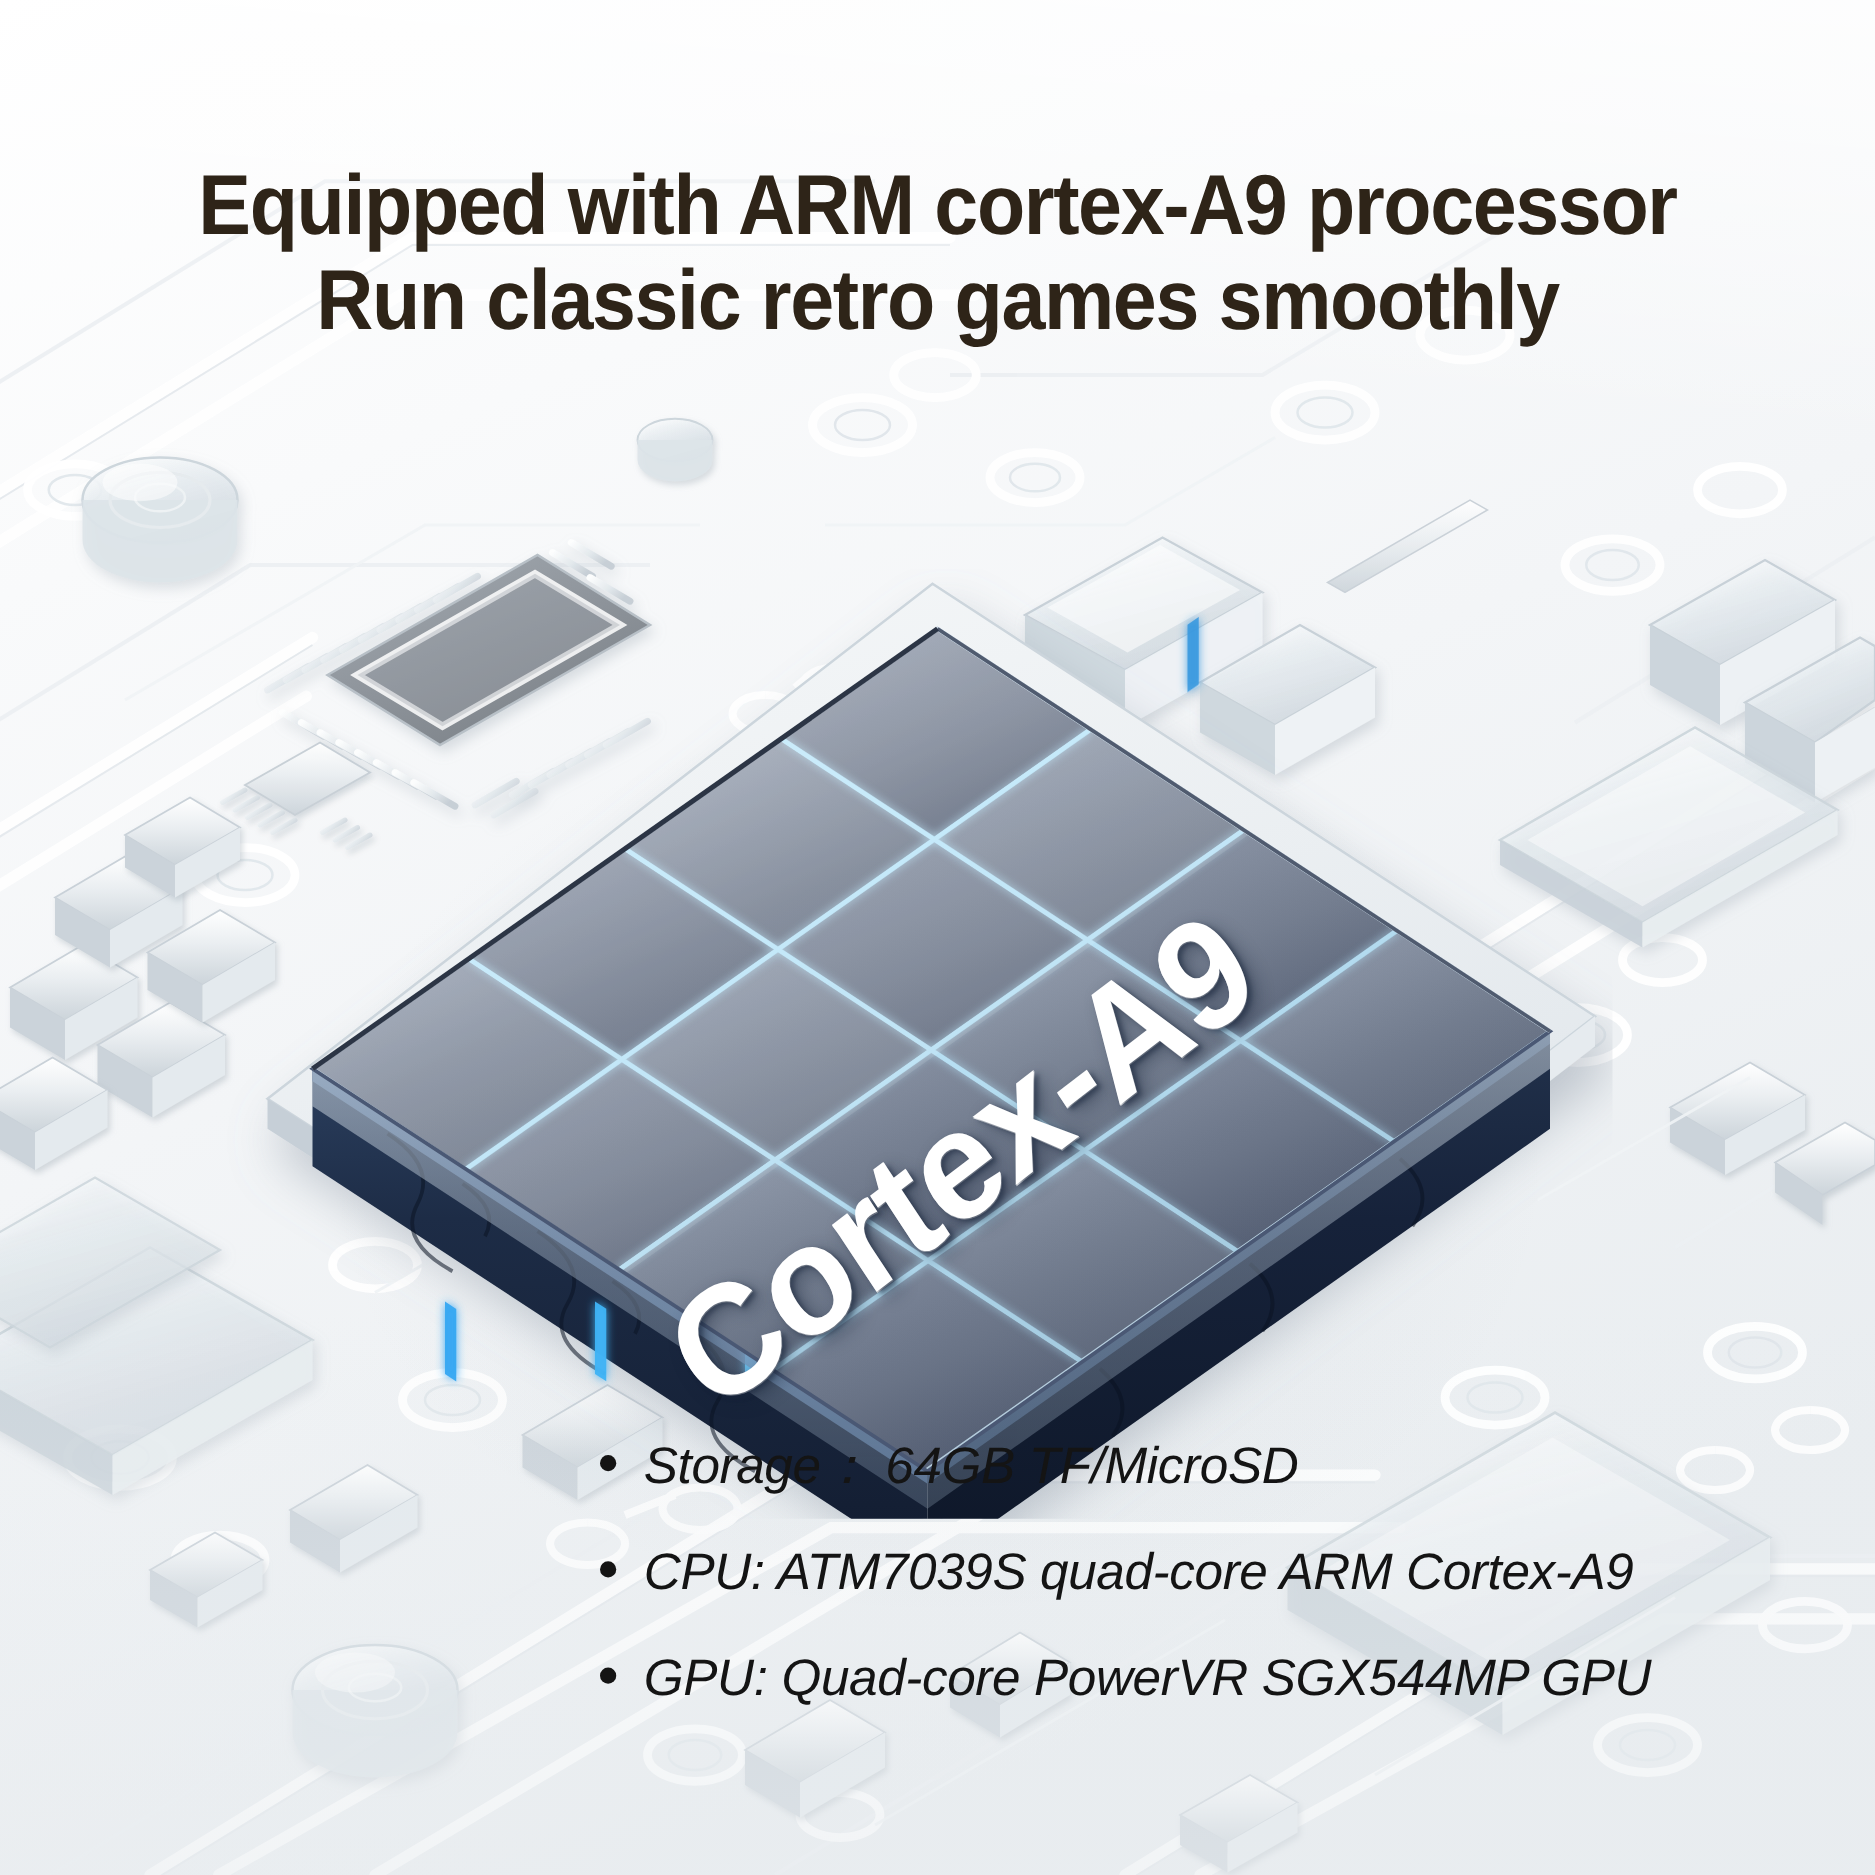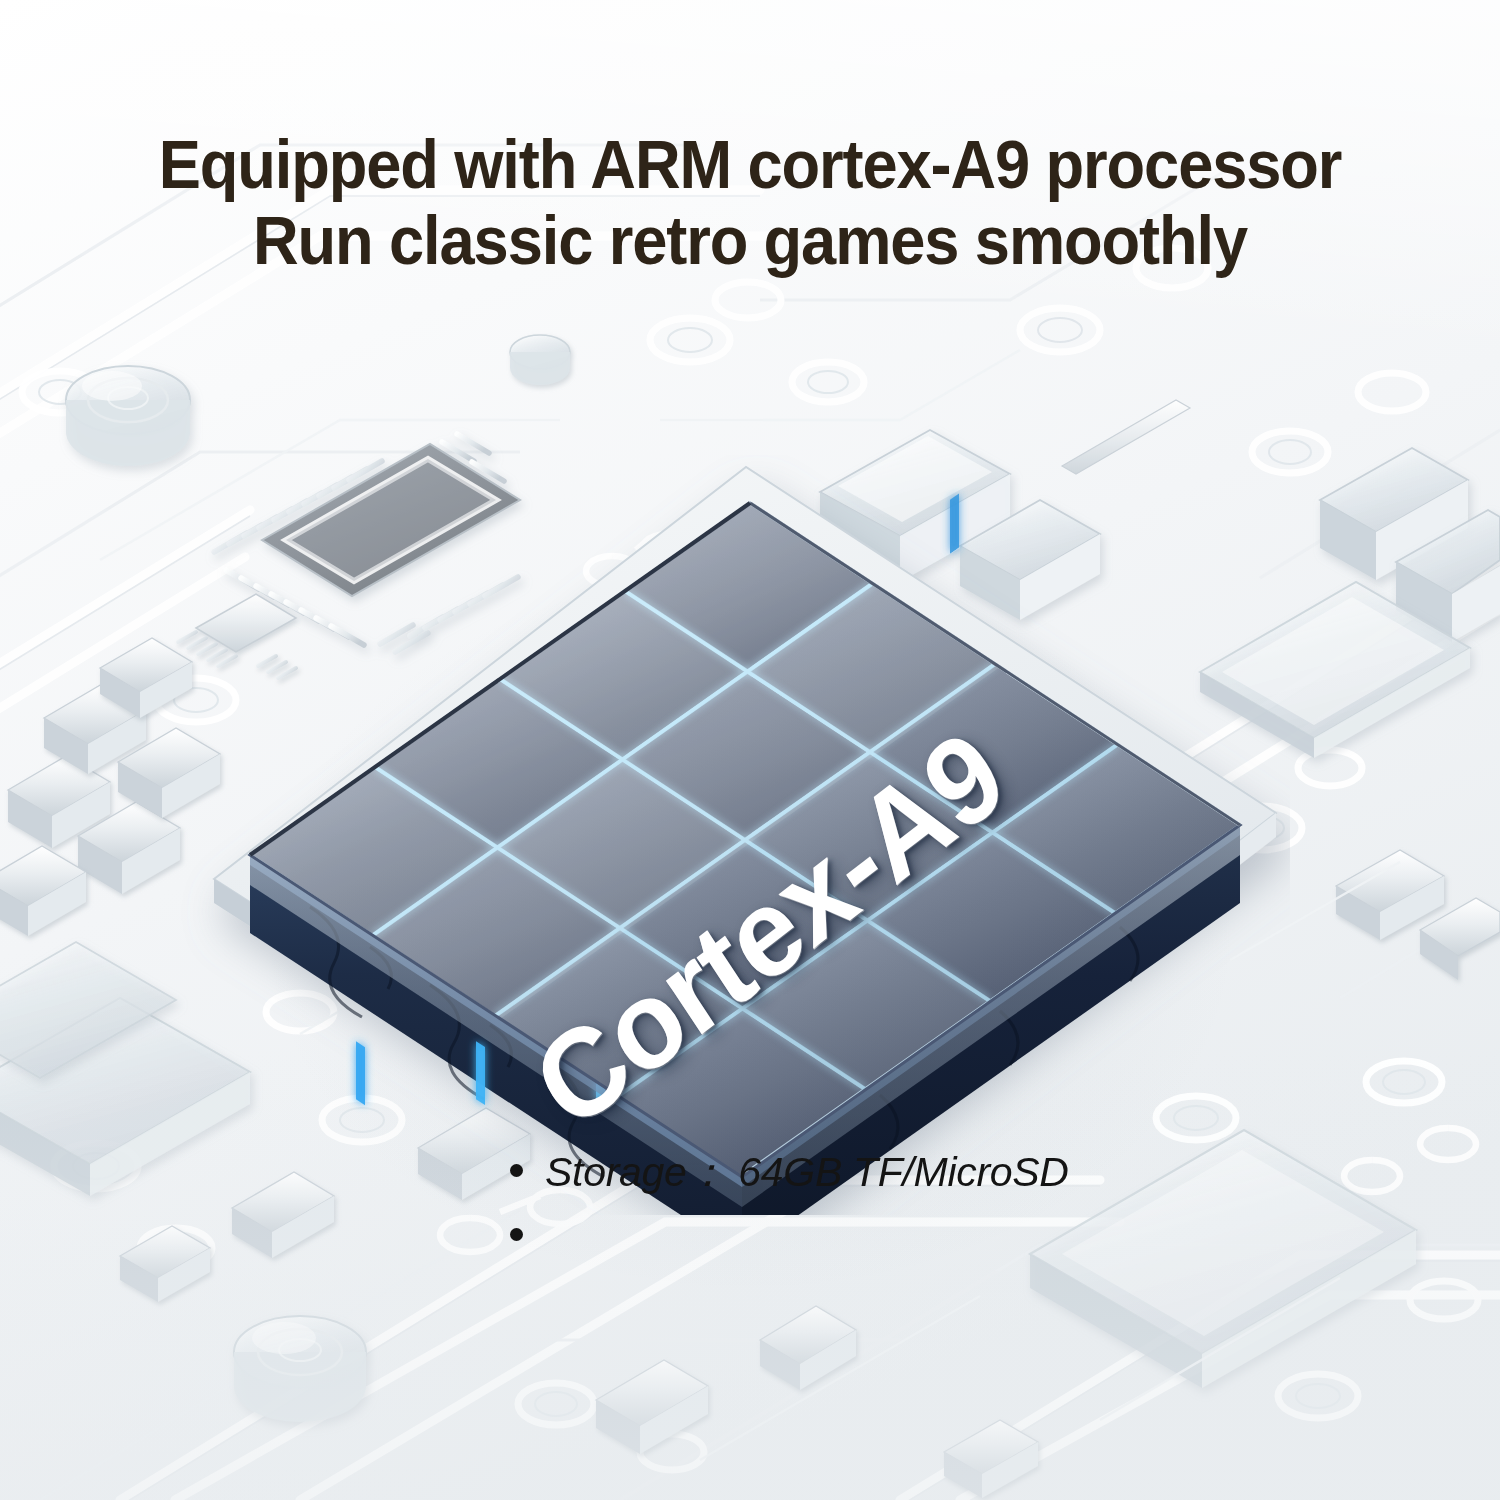--- a/index.html
+++ b/index.html
@@ -74,21 +74,21 @@
     line-height:1.12;
     letter-spacing:-1.2px;
     transform:scaleX(0.93);
     z-index:40;
   }
   #headline .hl-line { display:block; white-space:nowrap; }
 
   
   #spec-list {
     position:absolute;
-    left:510px; top:1152px;
+    left:480px; top:1152px;
     width:975px;
     z-index:40;
     text-align:right;
   }
   .spec-item {
     display:flex;
     align-items:baseline;
     color:#141414;
     font-style:italic;
     font-size:41px;
@@ -644,16 +644,21 @@
     <span class="hl-line">Run classic retro games smoothly</span>
   </div>
 
   <div id="spec-list">
     <div class="spec-item">
       <span class="spec-bullet"></span>
       <span class="spec-text">Storage：  64GB TF/MicroSD</span>
     </div>
     <div class="spec-item">
       <span class="spec-bullet"></span>
+      <span class="spec-text">CPU: ATM7039S quad-core ARM Cortex-A9</span>
+    </div>
+    <div class="spec-item">
+      <span class="spec-bullet"></span>
+      <span class="spec-text">GPU: Quad-core PowerVR SGX544MP GPU</span>
     </div>
   </div>
 
 </div>
 
 </body></html>

